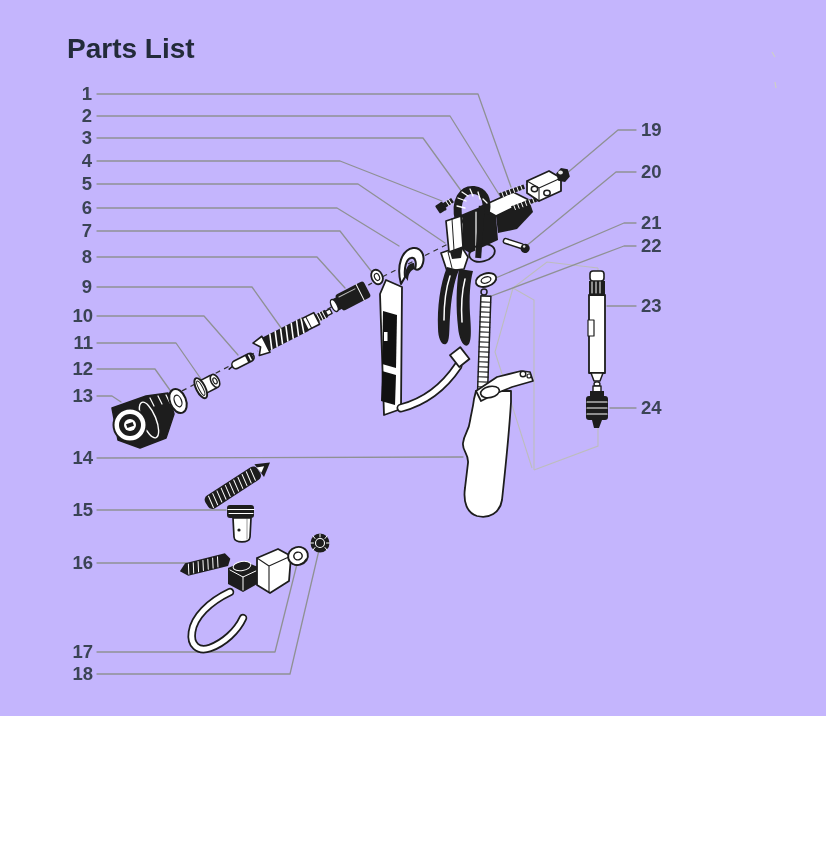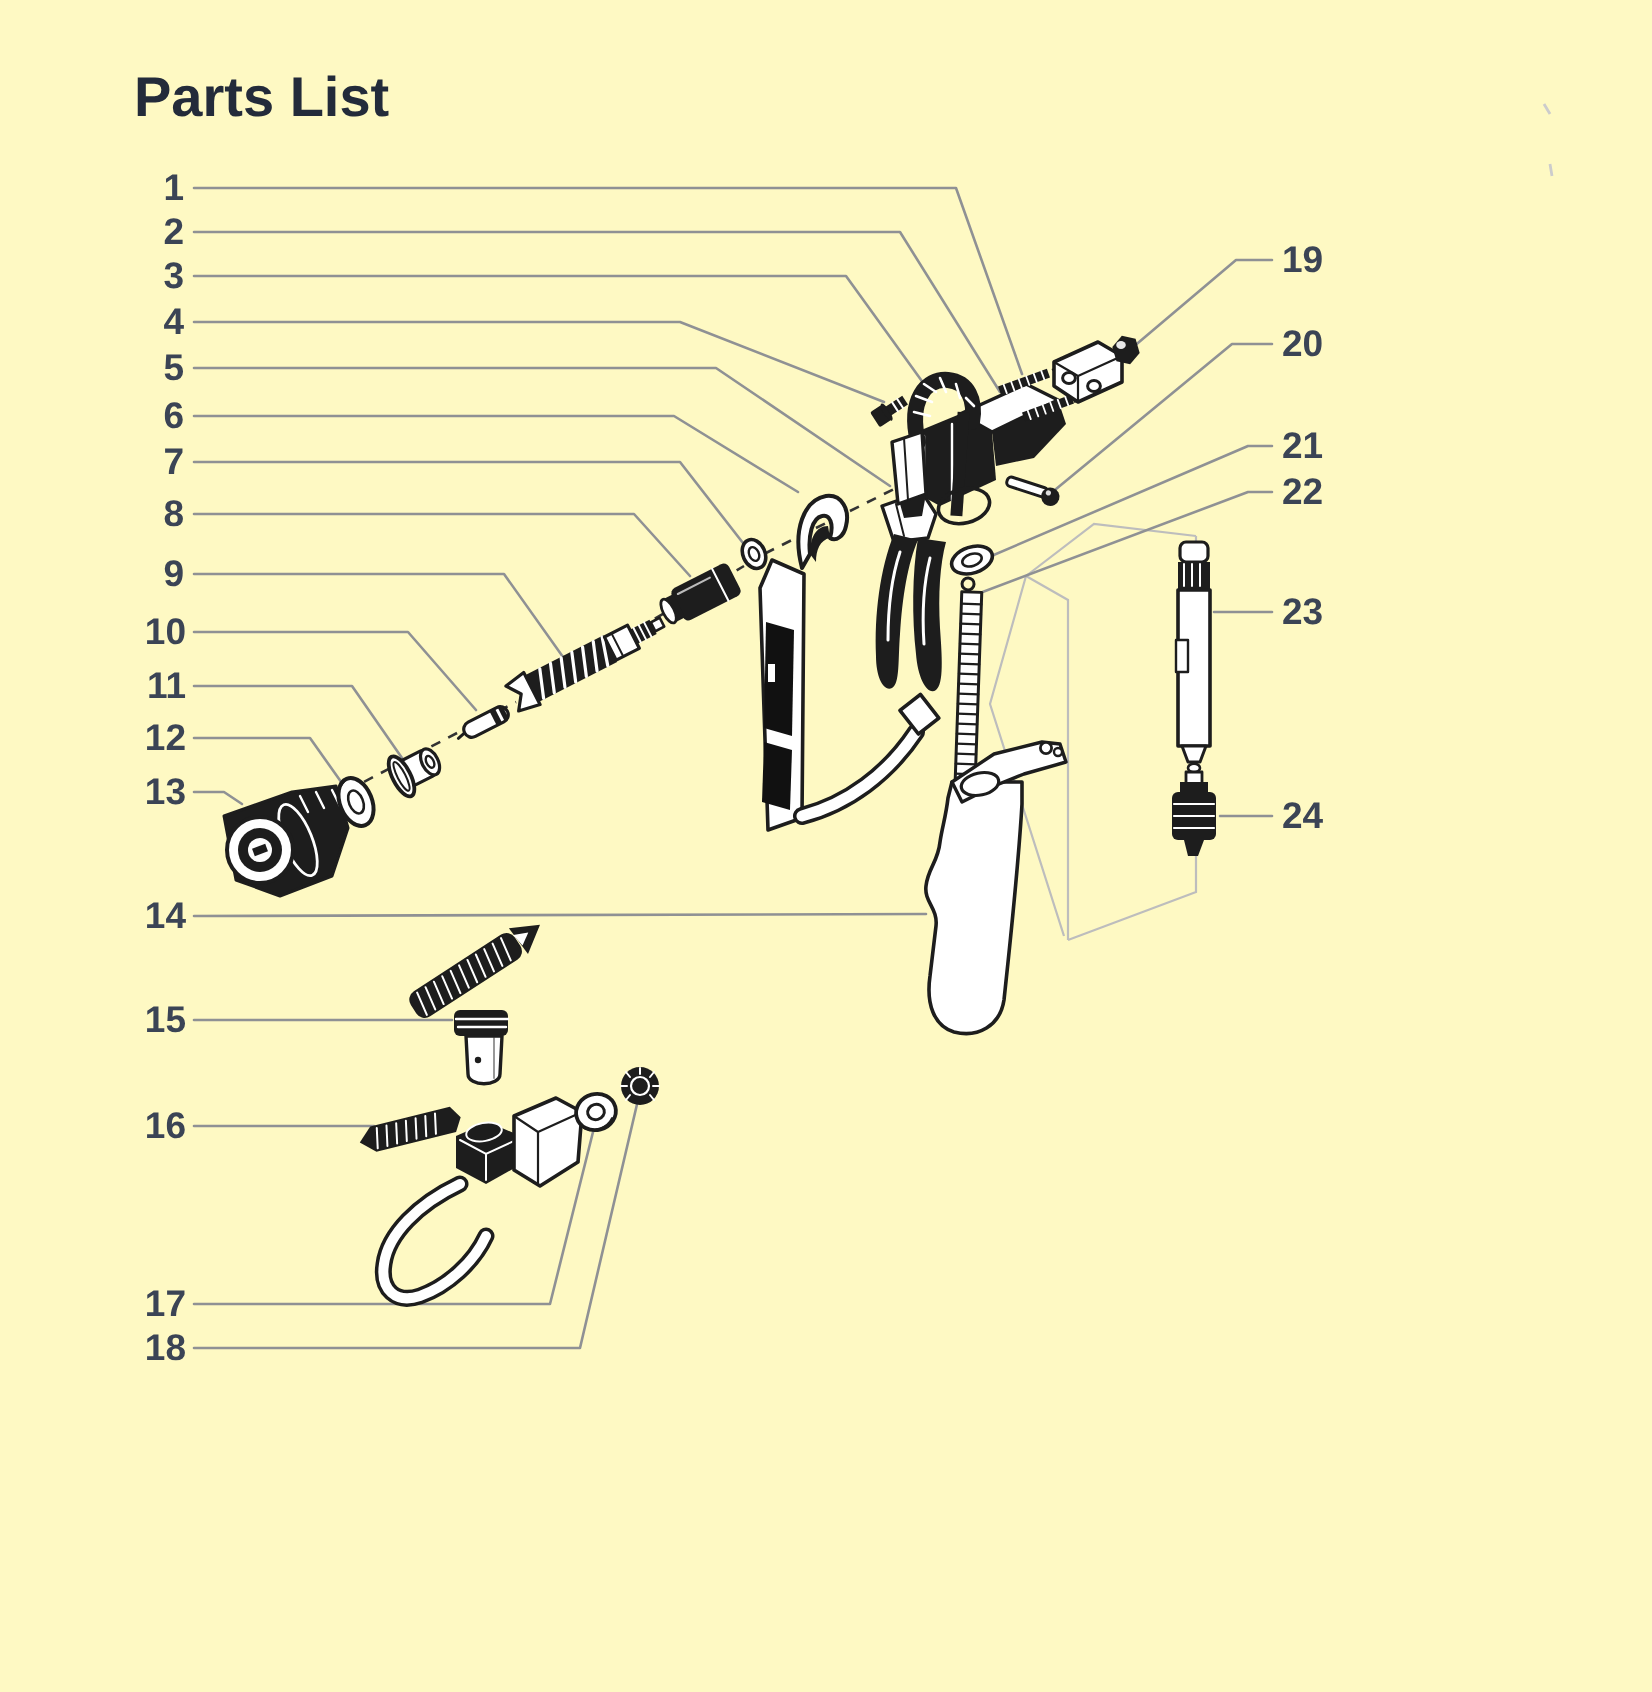--- a/index.html
+++ b/index.html
@@ -1,16 +1,16 @@
 <!DOCTYPE html>
 <html><head>
 <meta charset="utf-8">
 <style>
   html,body{margin:0;padding:0;background:#ffffff;}
-  #page{position:relative;width:826px;height:846px;background:#fef9c3;overflow:hidden;
+  #page{position:relative;width:826px;height:716px;background:#c4b5fd;overflow:hidden;
         font-family:"Liberation Sans",sans-serif;}
   svg{display:block}
   .leader{fill:none;stroke:#8f9194;stroke-width:1.3;stroke-linejoin:round;stroke-linecap:round}
   .callout{font-family:"Liberation Sans",sans-serif;font-weight:bold;font-size:18.5px;fill:#3b4455}
   .ptitle{font-family:"Liberation Sans",sans-serif;font-weight:bold;font-size:28px;fill:#232b3a}
   .o{stroke:#1d1d1d;stroke-linejoin:round;stroke-linecap:round}
   .w{fill:#ffffff}
   .d{fill:#1d1d1d}
   .none{fill:none}
   .wl{stroke:#ffffff;fill:none;stroke-linecap:round}

